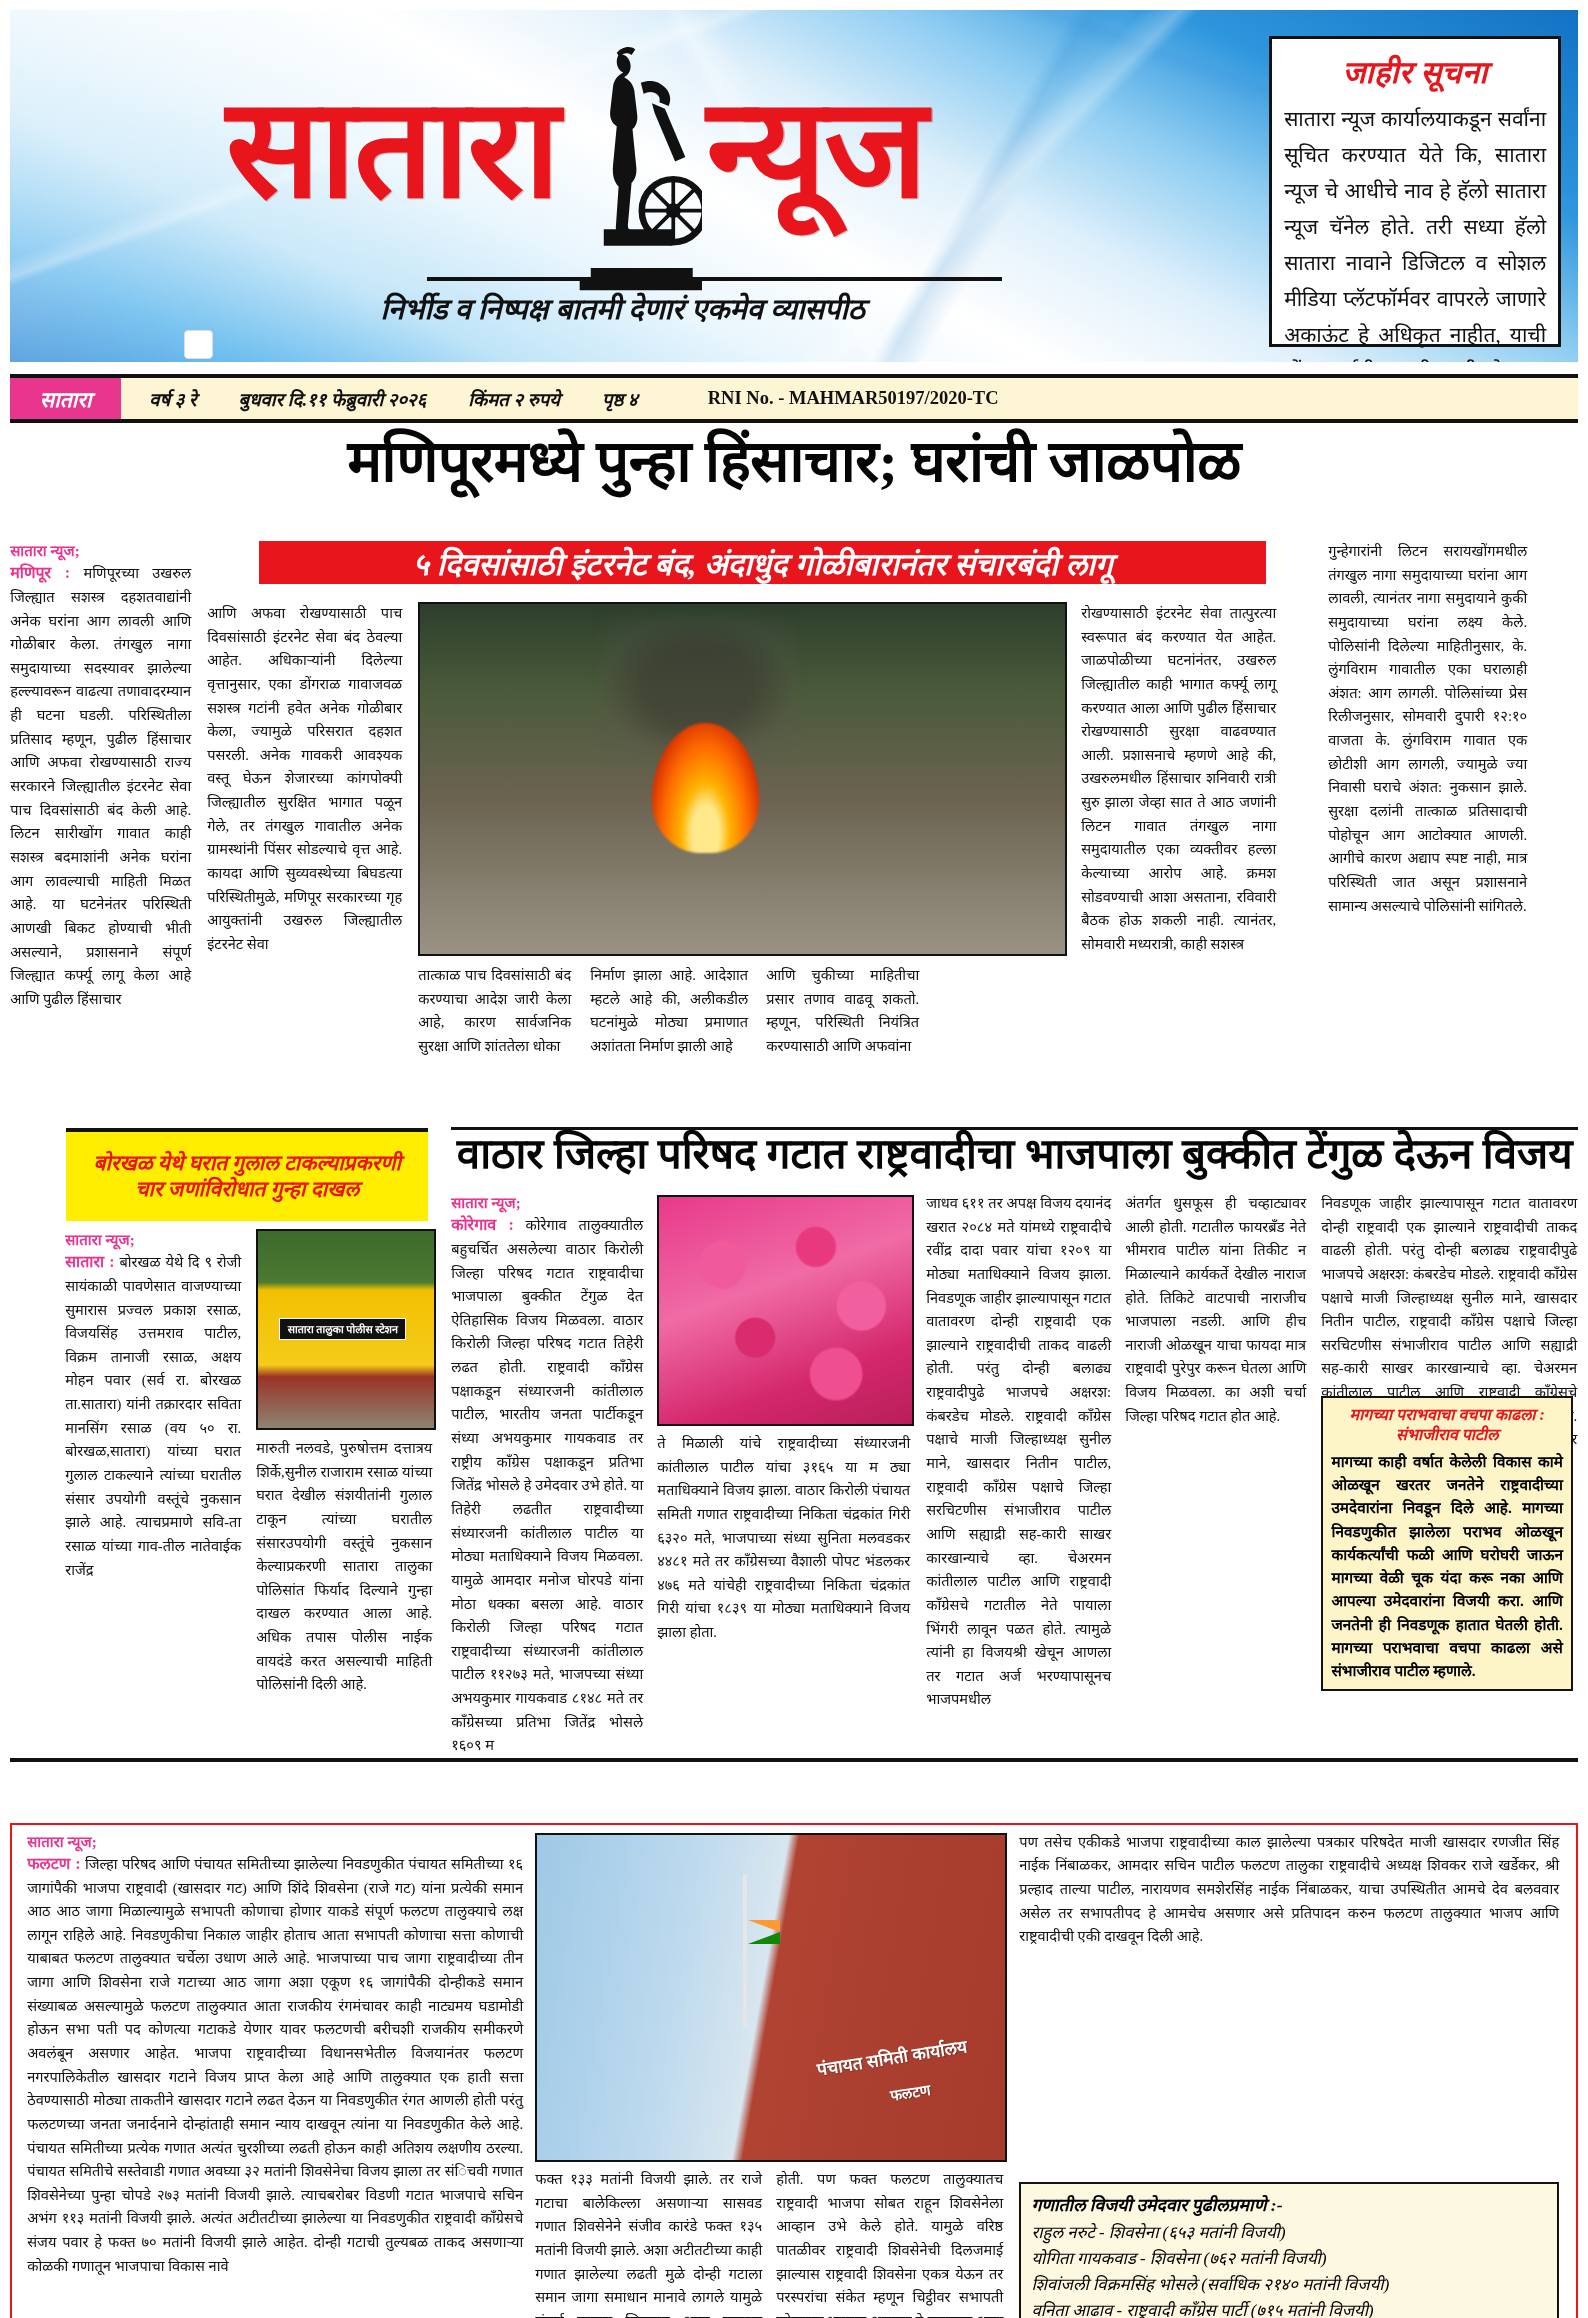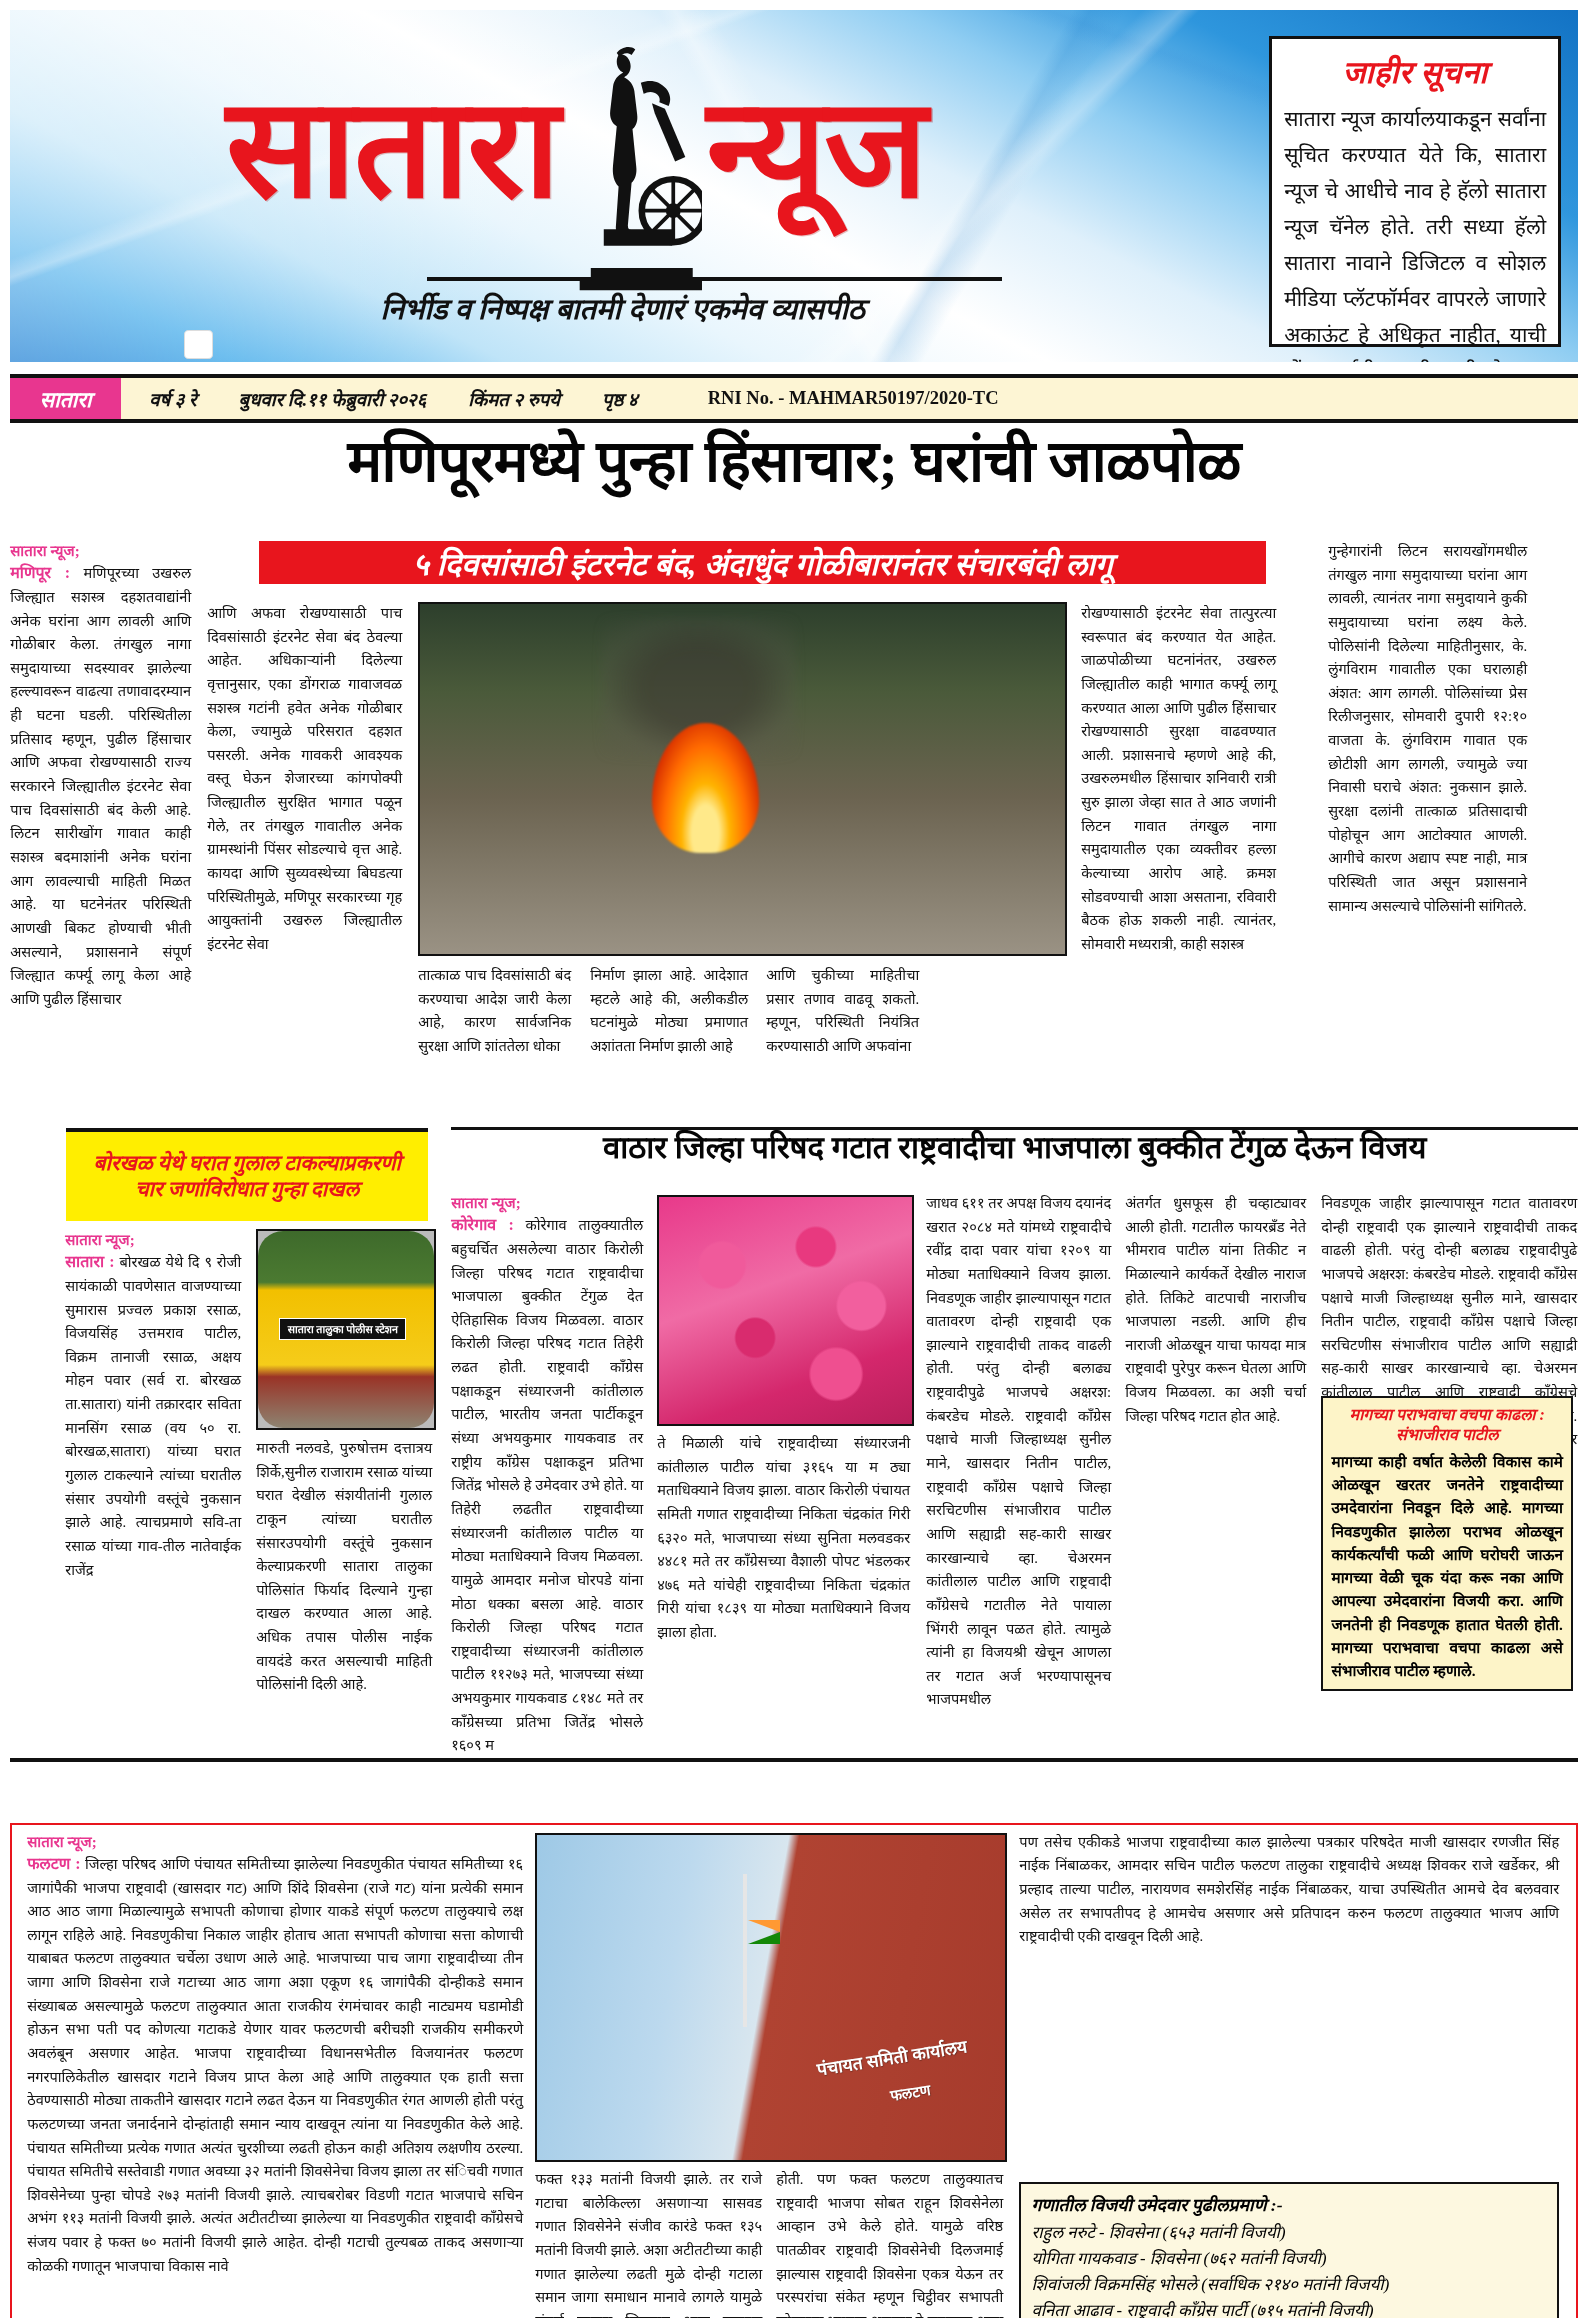--- a/index.html
+++ b/index.html
@@ -141,21 +141,21 @@
   .sec2{position:absolute;left:10.2px;top:1122px;width:1568px;height:612px;}
   .yellowbox{
     position:absolute;left:56px;top:5.6px;width:362px;height:93px;
     background:#ffee00;border-top:4.2px solid #111;
     display:flex;flex-direction:column;align-items:center;justify-content:center;
     color:#e8151d;font-weight:700;font-style:italic;font-size:21px;line-height:1.25;
     text-align:center;padding:0 2px;box-sizing:border-box;
   }
   .s2-head{
     position:absolute;left:441px;top:9.3px;width:1127px;text-align:center;
-    font-size:31px;font-weight:700;color:#050505;line-height:1.1;
+    font-size:42px;font-weight:700;color:#050505;line-height:1.1;
   }
   .s2-headrule{position:absolute;left:441px;top:4.6px;width:1127px;height:3.2px;background:#111;}
   .s2-c1{position:absolute;left:55px;top:107px;width:176px;}
   .s2-photo1{position:absolute;left:246px;top:107px;width:176px;height:197px;}
   .s2-c1b{position:absolute;left:246px;top:315px;width:176px;}
   .s2-c2{position:absolute;left:441px;top:70px;width:192px;}
   .s2-photo2{position:absolute;left:647px;top:73px;width:253px;height:227px;}
   .s2-cap2{position:absolute;left:647px;top:310px;width:253px;}
   .s2-c3{position:absolute;left:916px;top:70px;width:185px;}
   .s2-c4{position:absolute;left:1115px;top:70px;width:181px;}
@@ -182,21 +182,21 @@
   .winbox{
     position:absolute;left:1007px;top:357px;width:540px;
     background:#fdf8e0;border:2.8px solid #111;padding:8.3px 10.2px;box-sizing:border-box;
   }
   .winbox .wt{font-size:17.6px;font-weight:700;font-style:italic;margin-bottom:3.7px;}
   .winbox ul{list-style:none;margin:0;padding:0;}
   .winbox li{font-size:16.7px;line-height:1.56;font-style:italic;}
 
   
   .ph-fire{width:100%;height:100%;position:relative;background:linear-gradient(#2d3f2c 0%,#4a5a3a 25%,#6b6350 55%,#9a9284 100%);}
-  .ph-police{width:100%;height:100%;background:linear-gradient(#3e6a2b 0%,#4b7a31 26%,#f2c000 30%,#f5cc1a 68%,#9a3326 74%,#8d8472 100%);border-radius:25px;}
+  .ph-police{width:100%;height:100%;background:linear-gradient(#3e6a2b 0%,#4b7a31 26%,#f2c000 30%,#f5cc1a 68%,#9a3326 74%,#8d8472 100%);}
   .ph-crowd{width:100%;height:100%;background:
     radial-gradient(circle at 25% 30%,#f05a9b 0 9%,transparent 10%),
     radial-gradient(circle at 62% 22%,#e8397f 0 8%,transparent 9%),
     radial-gradient(circle at 80% 48%,#f25f9e 0 10%,transparent 11%),
     radial-gradient(circle at 38% 62%,#d92b6e 0 9%,transparent 10%),
     radial-gradient(circle at 70% 78%,#ef4f90 0 10%,transparent 11%),
     linear-gradient(160deg,#e8398a 0%,#f06ba5 40%,#d4276c 75%,#b81f5a 100%);}
   .ph-building{width:100%;height:100%;background:linear-gradient(100deg,#9ec9e6 0%,#bcd9ee 30%,#d8e6ef 48%,#b04332 50%,#a63b2c 100%);}
 
   .fire{

